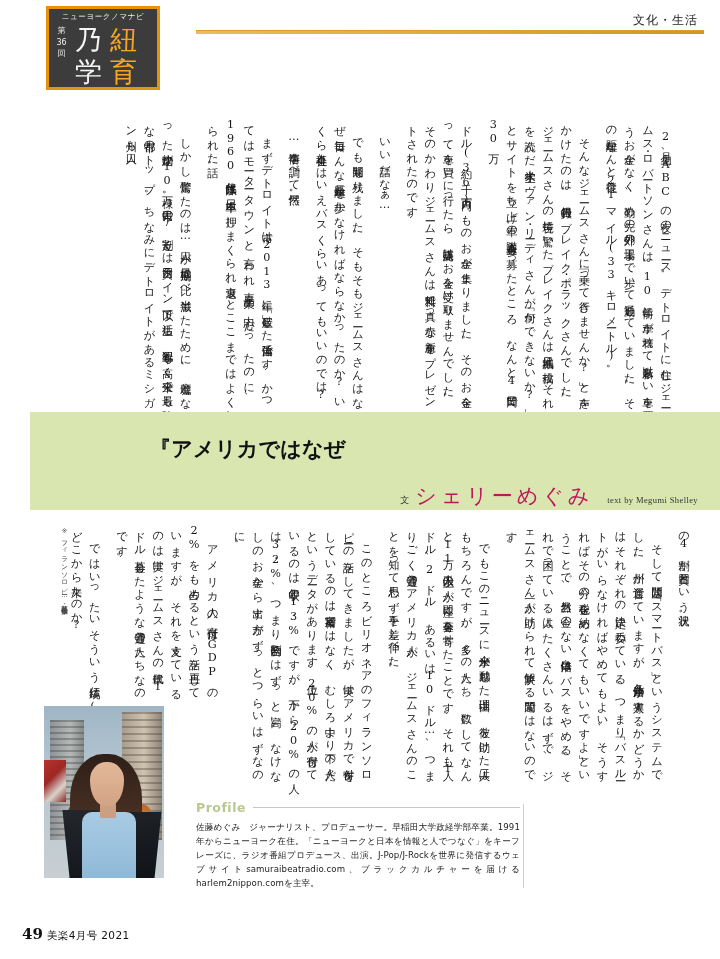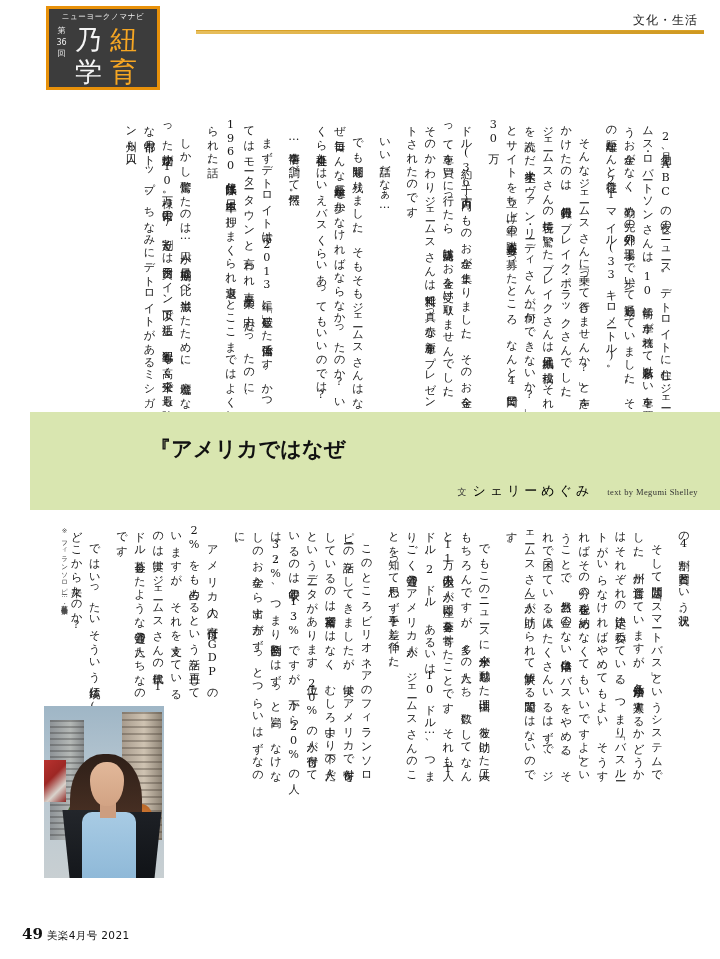--- a/index.html
+++ b/index.html
@@ -111,21 +111,21 @@
     margin-top: 16px;
   }
   .banner-title .l2 { display: block; margin-left: 36px; }
   .byline {
     position: absolute; right: 22px; top: 482px;
     display: flex; align-items: baseline; gap: 6px;
     font-family: "DejaVu Sans", sans-serif;
   }
   .byline .bun { font-size: 9px; color: #333; }
   .byline .name {
-    font-size: 13px; letter-spacing: 4px; color: #000000;
+    font-size: 21px; letter-spacing: 4px; color: #be185d;
     font-family: "DejaVu Sans", sans-serif;
   }
   .byline .rom {
     font-size: 8.5px; letter-spacing: 0.4px; color: #333;
     font-family: "Liberation Serif", serif;
     margin-left: 8px;
   }
 
   
   .bottom-article {
@@ -338,19 +338,27 @@
     <div class="ph-green"></div>
     <div class="ph-orange"></div>
     <div class="ph-hair"></div>
     <div class="ph-jacketL"></div>
     <div class="ph-jacketR"></div>
     <div class="ph-shirt"></div>
     <div class="ph-neck"></div>
     <div class="ph-face"></div>
   </div>
 
+  <div class="profile">
+    <div class="profile-head">
+      <span class="profile-title">Profile</span>
+      <span class="profile-line"></span>
+    </div>
+    <div class="profile-body">佐藤めぐみ　ジャーナリスト、プロデューサー。早稲田大学政経学部卒業。1991年からニューヨーク在住。「ニューヨークと日本を情報と人でつなぐ」をキーフレーズに、ラジオ番組プロデュース、出演。J-Pop/J-Rockを世界に発信するウェブサイトsamuraibeatradio.com、ブラックカルチャーを届けるharlem2nippon.comを主宰。</div>
+    <div class="profile-rightrule"></div>
+  </div>
 
   <div class="footer">
     <span class="footer-page">49</span>
     <span class="footer-mag">美楽4月号 2021</span>
   </div>
 
 </div>
 
 </body></html>

